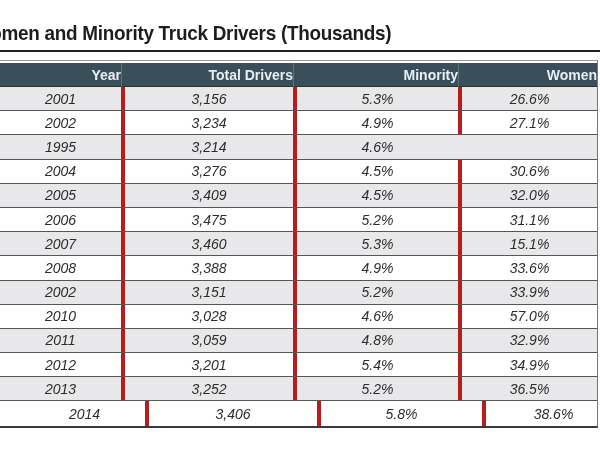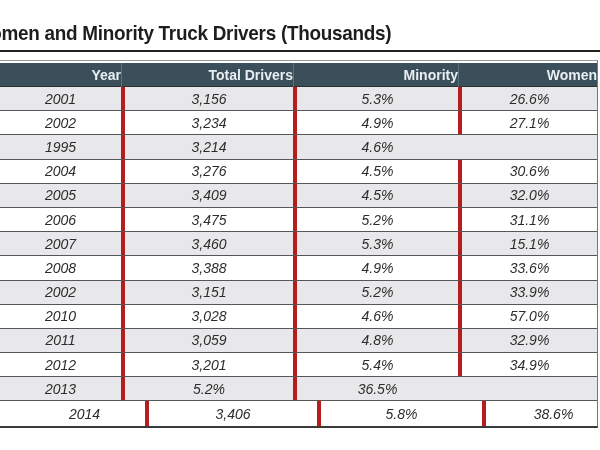--- a/index.html
+++ b/index.html
@@ -128,20 +128,21 @@
       <div class="cell">32.9%</div>
     </div>
     <div class="row body-row">
       <div class="cell">2012</div>
       <div class="cell">3,201</div>
       <div class="cell">5.4%</div>
       <div class="cell">34.9%</div>
     </div>
     <div class="row body-row">
       <div class="cell">2013</div>
+      <div class="cell">3,252</div>
       <div class="cell">5.2%</div>
       <div class="cell">36.5%</div>
     </div>
     <div class="row body-row">
       <div class="cell">2014</div>
       <div class="cell">3,406</div>
       <div class="cell">5.8%</div>
       <div class="cell">38.6%</div>
     </div>
 

